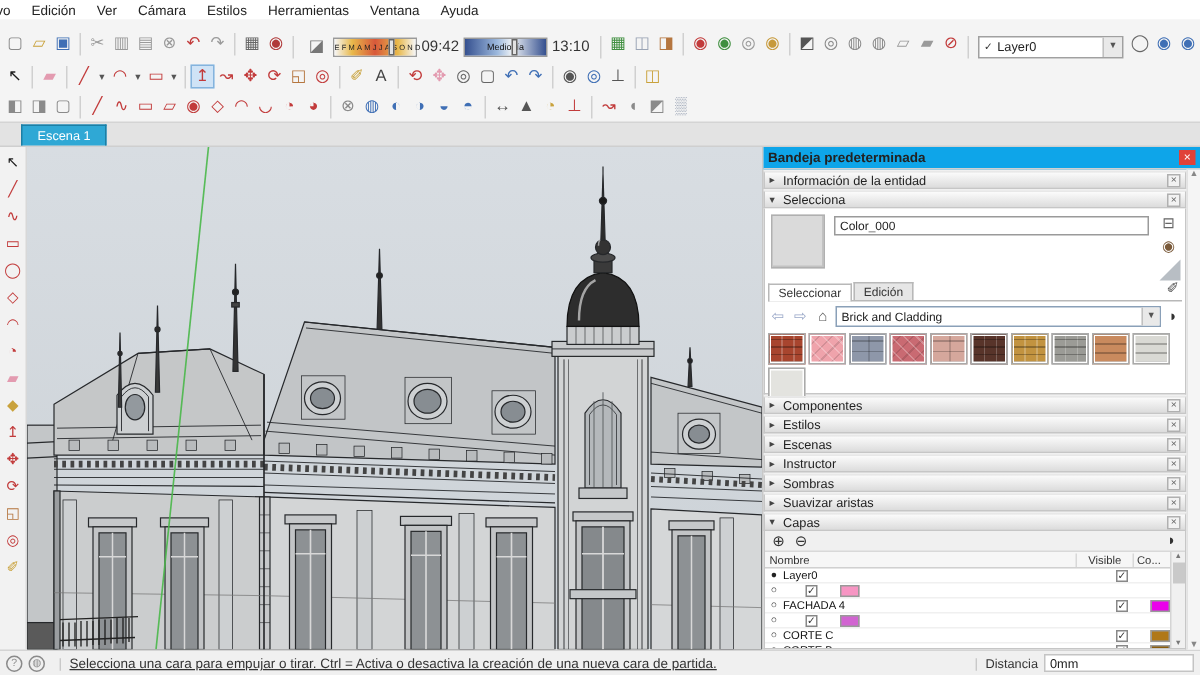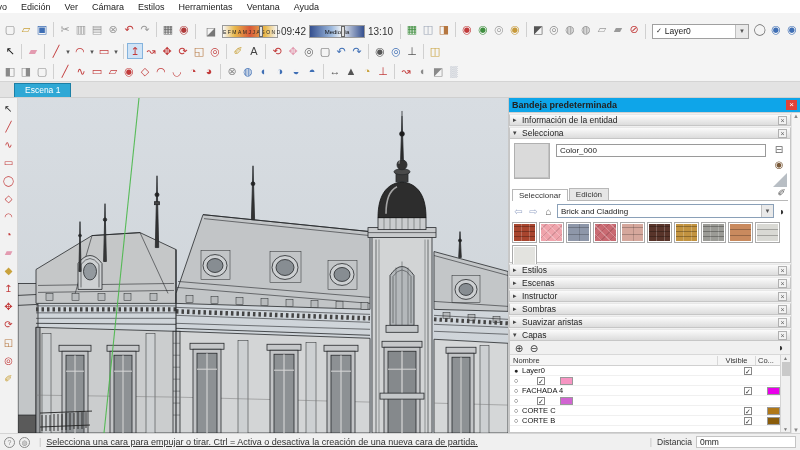--- a/index.html
+++ b/index.html
@@ -546,20 +546,25 @@
               <span class="sw p-brick" style="background-color: rgb(88, 52, 42);"></span>
               <span class="sw p-brick" style="background-color: rgb(194, 147, 64);"></span>
               <span class="sw p-brick" style="background-color: rgb(155, 155, 150);"></span>
               <span class="sw p-siding" style="background-color: rgb(201, 138, 94);"></span>
               <span class="sw p-siding" style="background-color: rgb(217, 217, 212);"></span>
               <span class="sw p-plain" style="background-color: rgb(227, 227, 223);"></span>
             </div>
         </div>
 
         <div>
+            <div class="sechdr">
+              <span class="arr">▸</span>
+              <span class="slbl">Componentes</span>
+              <span class="xbox">×</span>
+            </div>
             <div class="sechdr">
               <span class="arr">▸</span>
               <span class="slbl">Estilos</span>
               <span class="xbox">×</span>
             </div>
             <div class="sechdr">
               <span class="arr">▸</span>
               <span class="slbl">Escenas</span>
               <span class="xbox">×</span>
             </div>

